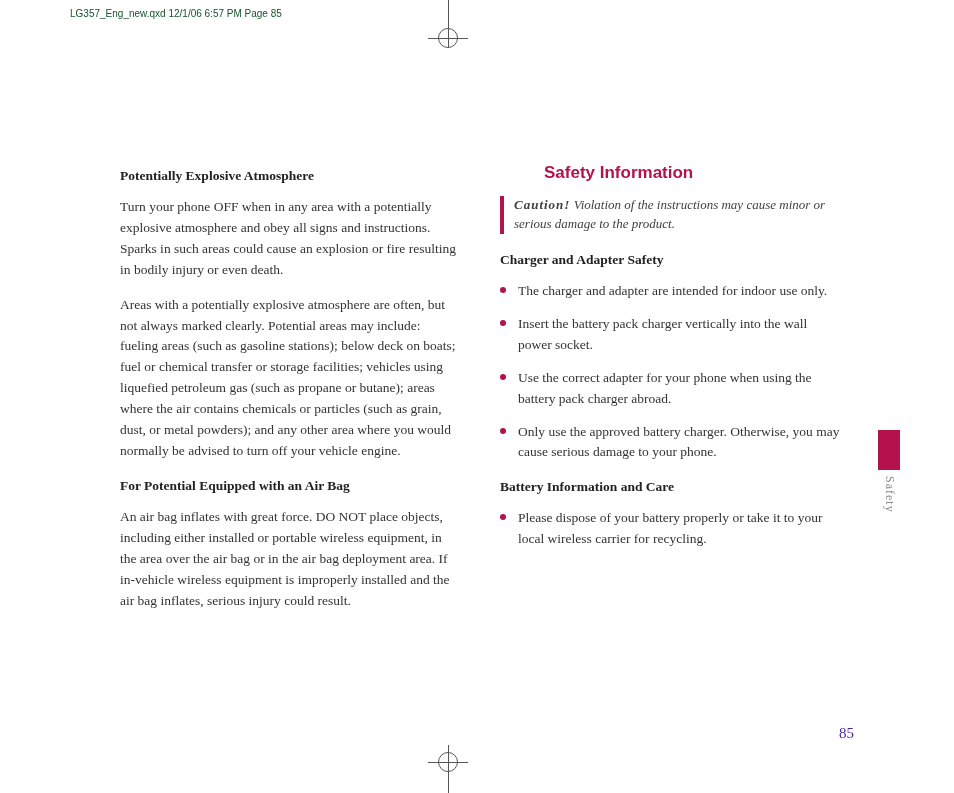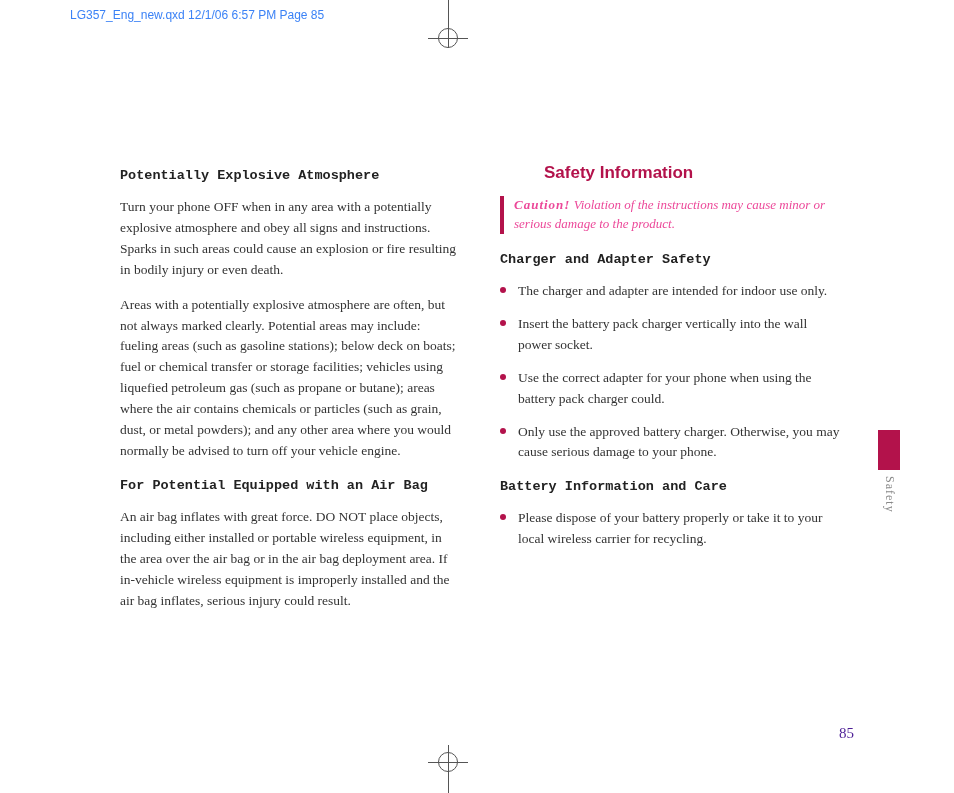--- a/index.html
+++ b/index.html
@@ -1,35 +1,35 @@
 <!DOCTYPE html>
 <html><head>
 <meta charset="utf-8">
 <style>
   * { box-sizing: border-box; margin: 0; padding: 0; }
   html, body { width: 954px; height: 793px; background: #fff; font-family: Georgia, 'Times New Roman', serif; color: #222; }
   .page { position: relative; width: 954px; height: 793px; }
-  .runhead { position: absolute; top: 8px; left: 70px; font-family: Arial, sans-serif; font-size: 12px; color: #3b82f6; }
+  .runhead { position: absolute; top: 8px; left: 70px; font-family: Arial, sans-serif; font-size: 10px; color: #14532d; }
   .cropmark { position: absolute; background: #555; }
   .cm-top-v { width: 1px; height: 48px; left: 448px; top: 0; }
   .cm-top-h { width: 40px; height: 1px; left: 428px; top: 38px; }
   .cm-top-circ { position: absolute; left: 438px; top: 28px; width: 20px; height: 20px; border: 1px solid #555; border-radius: 50%; }
   .cm-top-plus-h { position: absolute; left: 438px; top: 38px; width: 20px; height: 1px; background:#555; }
   .cm-top-plus-v { position: absolute; left: 448px; top: 28px; width: 1px; height: 20px; background:#555; }
   .cm-bot-v { width: 1px; height: 48px; left: 448px; top: 745px; }
   .cm-bot-h { width: 40px; height: 1px; left: 428px; top: 762px; }
   .cm-bot-circ { position: absolute; left: 438px; top: 752px; width: 20px; height: 20px; border: 1px solid #555; border-radius: 50%; }
   .cm-bot-plus-h { position: absolute; left: 438px; top: 762px; width: 20px; height: 1px; background:#555; }
   .cm-bot-plus-v { position: absolute; left: 448px; top: 752px; width: 1px; height: 20px; background:#555; }
   .content { position: absolute; top: 160px; left: 120px; width: 720px; display: flex; gap: 40px; }
   .col { width: 340px; font-size: 13.5px; line-height: 1.55; color: #333; }
-  .col h3.sub { font-family: Liberation Mono, monospace; font-weight: bold; font-size: 13.5px; margin-top: 6px; margin-bottom: 10px; color: #222; }
+  .col h3.sub { font-family: Liberation Serif, serif; font-weight: bold; font-size: 13.5px; margin-top: 6px; margin-bottom: 10px; color: #222; }
   .col p { margin-bottom: 14px; }
   .col h2.sect { font-family: Arial, Helvetica, sans-serif; font-weight: 600; font-size: 17px; color: #b3124b; margin-bottom: 10px; margin-left: 44px; }
-  .caution-block { border-left: 4px solid #b3124b; padding-left: 10px; margin: 10px 0 16px 0; font-style: italic; color: #ec4899; font-size: 13px; line-height:1.45; }
+  .caution-block { border-left: 4px solid #b3124b; padding-left: 10px; margin: 10px 0 16px 0; font-style: italic; color: #404040; font-size: 13px; line-height:1.45; }
   .caution-block .caution-label { font-weight: bold; font-style: italic; letter-spacing: 1px; }
   ul.bullets { list-style: none; padding-left: 0; margin-bottom: 14px; }
   ul.bullets li { position: relative; padding-left: 18px; margin-bottom: 12px; }
   ul.bullets li::before { content: ""; position: absolute; left: 0; top: 6px; width: 6px; height: 6px; background: #b3124b; border-radius: 50%; }
   .sidebar { position: absolute; right: 54px; top: 430px; display:flex; flex-direction:column; align-items:center; }
   .sidebar .bar { width: 22px; height: 40px; background: #b3124b; margin-bottom: 6px; }
   .sidebar .tab { writing-mode: vertical-rl; font-size: 12px; color: #888; letter-spacing: 1px; }
   .pagenum { position: absolute; right: 100px; top: 725px; font-size: 15px; color: #4c1d95; }
 </style>
 </head>
@@ -56,21 +56,21 @@
 
     <div class="col">
       <h2 class="sect">Safety Information</h2>
       <div class="caution-block">
         <span class="caution-label">Caution!</span><span> Violation of the instructions may cause minor or serious damage to the product.</span>
       </div>
       <h3 class="sub">Charger and Adapter Safety</h3>
       <ul class="bullets">
         <li>The charger and adapter are intended for indoor use only.</li>
         <li>Insert the battery pack charger vertically into the wall power socket.</li>
-        <li>Use the correct adapter for your phone when using the battery pack charger could.</li>
+        <li>Use the correct adapter for your phone when using the battery pack charger abroad.</li>
         <li>Only use the approved battery charger. Otherwise, you may cause serious damage to your phone.</li>
       </ul>
       <h3 class="sub">Battery Information and Care</h3>
       <ul class="bullets">
         <li>Please dispose of your battery properly or take it to your local wireless carrier for recycling.</li>
       </ul>
     </div>
   </div>
 
   <div class="sidebar">

